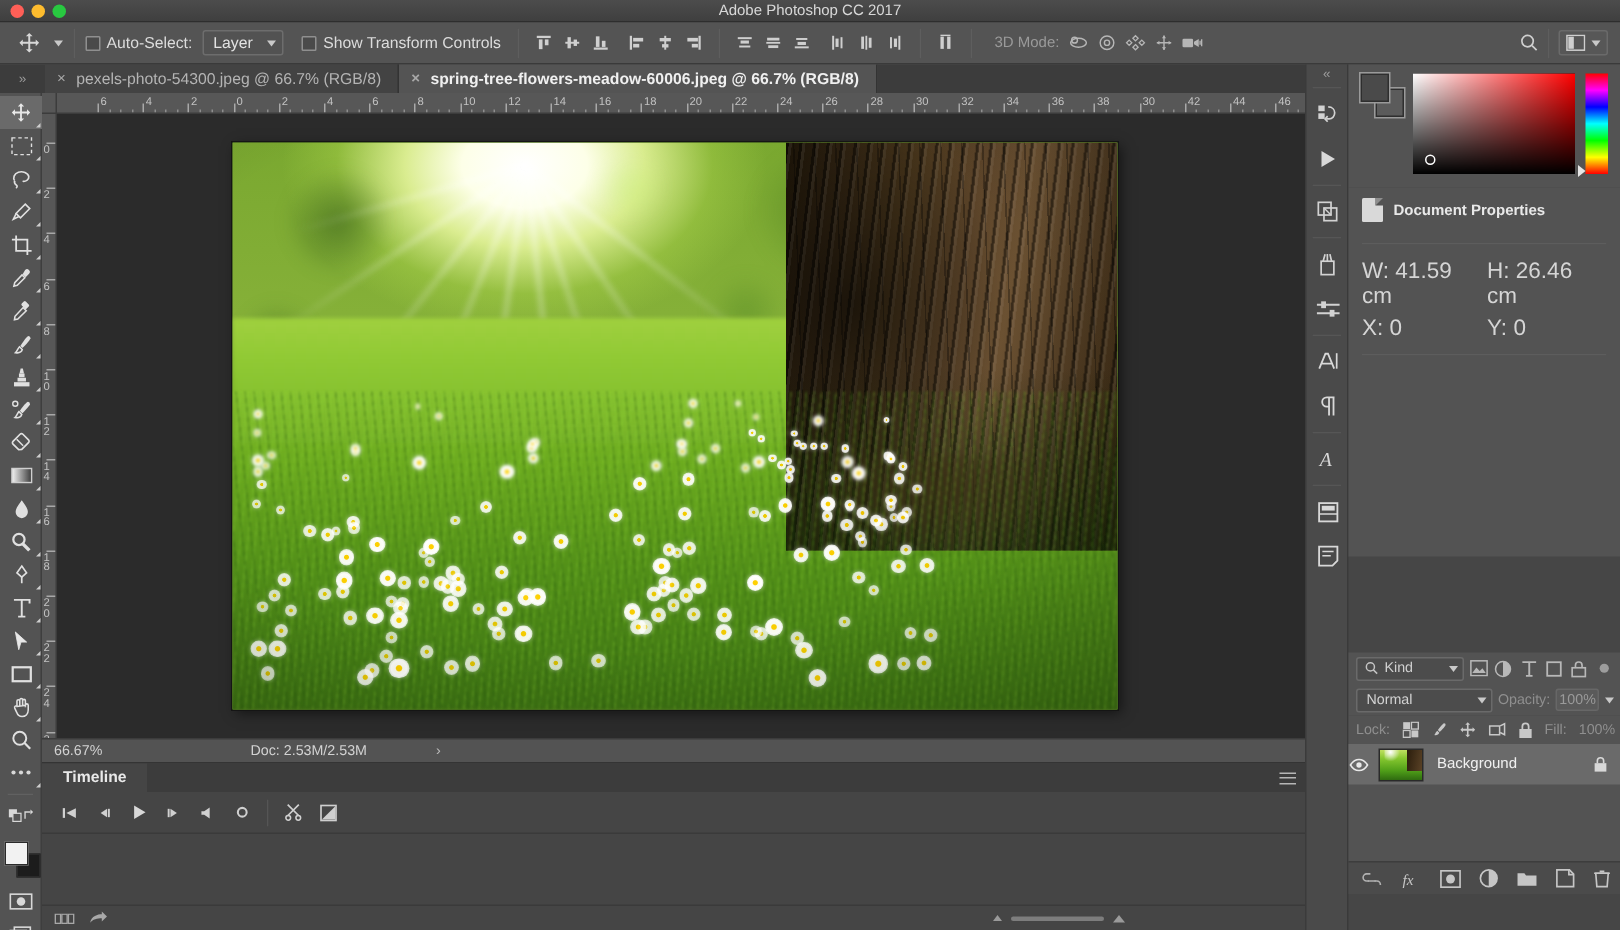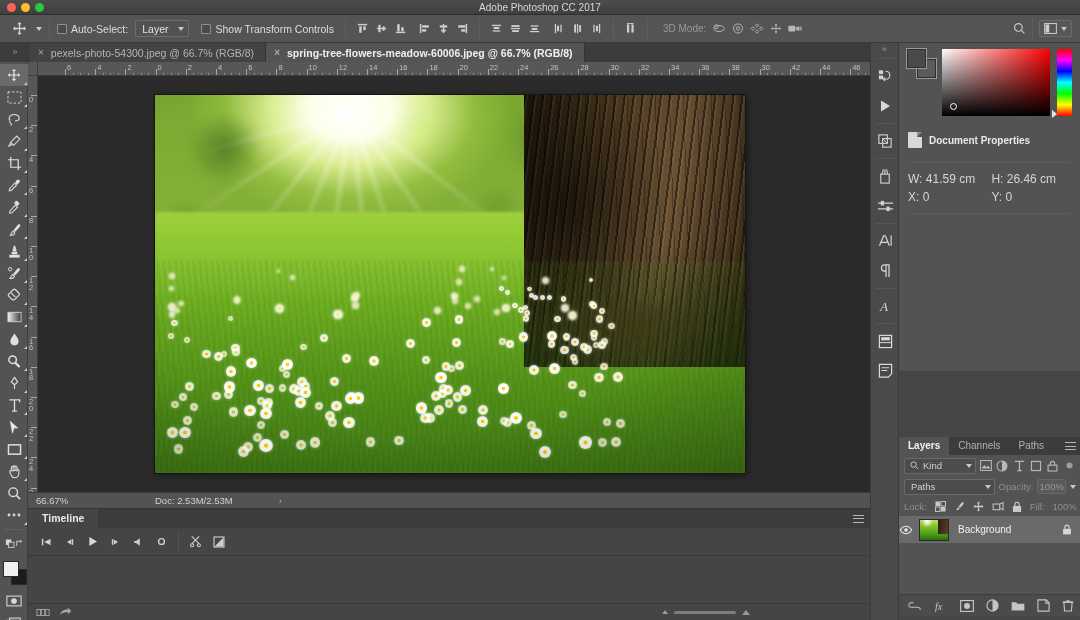--- a/index.html
+++ b/index.html
@@ -123,21 +123,21 @@
   #vignette { background:radial-gradient(ellipse 120% 110% at 42% 40%, rgba(0,0,0,0) 45%, rgba(0,0,0,.38) 100%); }
   .fl { position:absolute; border-radius:50%; background:
       radial-gradient(circle at 50% 50%, #ffd000 0 18%, #fdfdf2 26%, #ffffff 55%, rgba(255,255,255,.55) 100%);
       box-shadow:0 0 3px rgba(255,255,255,.55); }
 
   
   #statusbar { position:absolute; left:28px; top:492px; width:842px; height:16px;
     background:#535353; border-top:1px solid #3c3c3c; display:flex; align-items:center;
     font-size:9.5px; color:#d2d2d2; }
   #statusbar .zoom { width:52px; padding-left:8px; }
-  #statusbar .docsz { margin-left:30px;padding-left:45px; }
+  #statusbar .docsz { margin-left:42px;padding-left:45px; }
   #statusbar .arr { margin-left:46px; color:#b9b9b9; }
 
   
   #timeline { position:absolute; left:28px; top:508px; width:842px; height:112px;
     background:#454545; border-top:1px solid #343434; }
   #tl-tabs { height:19px; background:#3c3c3c; display:flex; align-items:center; }
   #tl-tabs .t { height:19px; line-height:19px; padding:0 14px; font-size:10.5px;
     background:#454545; color:#e8e8e8; font-weight:bold; }
   #tl-menu { margin-left:auto; margin-right:6px; }
   #tl-controls { height:28px; display:flex; align-items:center; background:#454545;
@@ -195,21 +195,21 @@
   #chue .pick { position:absolute; left:-5px; bottom:-2px; width:0;height:0;
     border-top:4px solid transparent; border-bottom:4px solid transparent; border-left:5px solid #e6e6e6; }
 
   
   #propbody { padding:0; }
   .prop-head { display:flex; align-items:center; gap:7px; padding:7px 9px; }
   .docico { width:14px; height:16px; background:#d9d9d9; position:relative; border-radius:1px; }
   .docico:after { content:""; position:absolute; right:0; top:0; border-left:5px solid #8e8e8e;
     border-bottom:5px solid #535353; }
   .prop-head span { font-size:10px; font-weight:bold; color:#e8e8e8; }
-  .prow { display:flex; font-size:12px; color:#d5d5d5; padding:2px 9px; }
+  .prow { display:flex; font-size:15px; color:#d5d5d5; padding:2px 9px; }
   .prow .c1 { width:88px; } .prow .c2 { width:84px; }
   .phr { height:1px; background:#494949; border-bottom:1px solid #5d5d5d; margin:7px 9px; }
   .pres { font-size:10px; color:#d5d5d5; padding:1px 9px 10px 9px; }
 
   
   #layerstack { position:absolute; left:0; bottom:0; width:182px; height:185px; }
   #lfilter { height:21px; display:flex; align-items:center; gap:3px; padding:0 5px; background:#535353; }
   #lfilter .kind { width:78px; height:16px; background:#4c4c4c; border:1px solid #6a6a6a;
     border-radius:2px; display:flex; align-items:center; gap:4px; padding:0 3px 0 5px; }
   #lfilter .kind span { font-size:9.5px; color:#cfcfcf; }
@@ -1165,32 +1165,20 @@
     <div class="prow">
       <div class="c1"><span>X:</span>
         <span>0</span></div>
       <div class="c2"><span>Y:</span>
         <span>0</span></div>
     </div>
     <div class="phr"></div>
   </div>
 
   <div id="layerstack">
-    <div class="ptabs" style="margin-top:2px">
-      <div class="ptab on">Layers</div>
-      <div class="ptab">Channels</div>
-      <div class="ptab">Paths</div>
-      <div class="pmenu">
-          <div class="hburg">
-            <i></i>
-            <i></i>
-            <i></i>
-          </div>
-        </div>
-    </div>
 
     <div id="lfilter">
       <div class="kind">
         <svg width="9" height="9" viewBox="0 0 10 10">
             <circle cx="4" cy="4" r="3" stroke="#c4c4c4" fill="none" stroke-width="1.1"></circle>
             <path d="M6.2 6.2L9 9" stroke="#c4c4c4" stroke-width="1.1"></path>
           </svg>
         <span>Kind</span>
         <div class="caret" style="margin-left:auto"></div>
       </div>
@@ -1224,21 +1212,21 @@
         </div>
       <div class="fico">
           <svg width="9" height="9" viewBox="0 0 10 10">
             <circle cx="5" cy="5" r="3.4" fill="#9d9d9d"></circle>
           </svg>
         </div>
     </div>
 
     <div id="lblend">
       <div class="bm">
-        <span>Paths</span>
+        <span>Normal</span>
         <div class="caret"></div>
       </div>
       <div class="oplab">Opacity:</div>
       <div class="opval">100%</div>
       <div class="caret"></div>
     </div>
 
     <div id="llock">
       <span>Lock:</span>
       <div>

